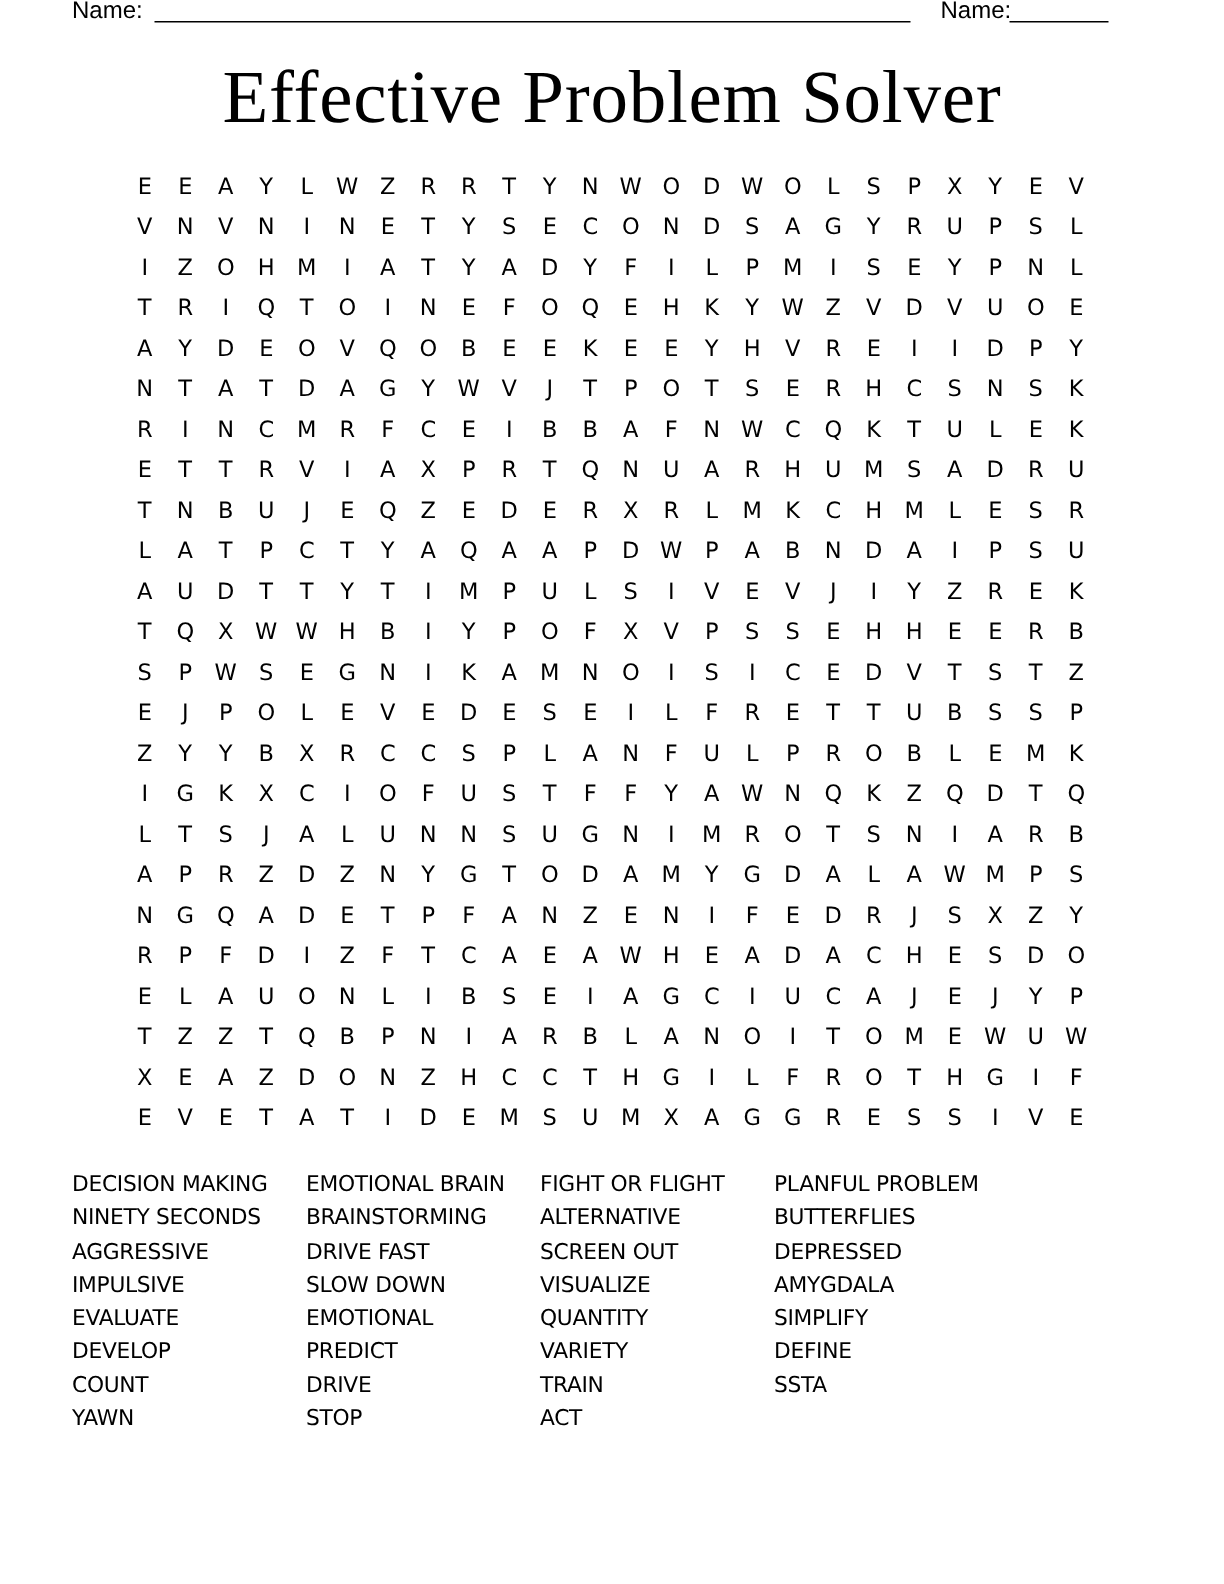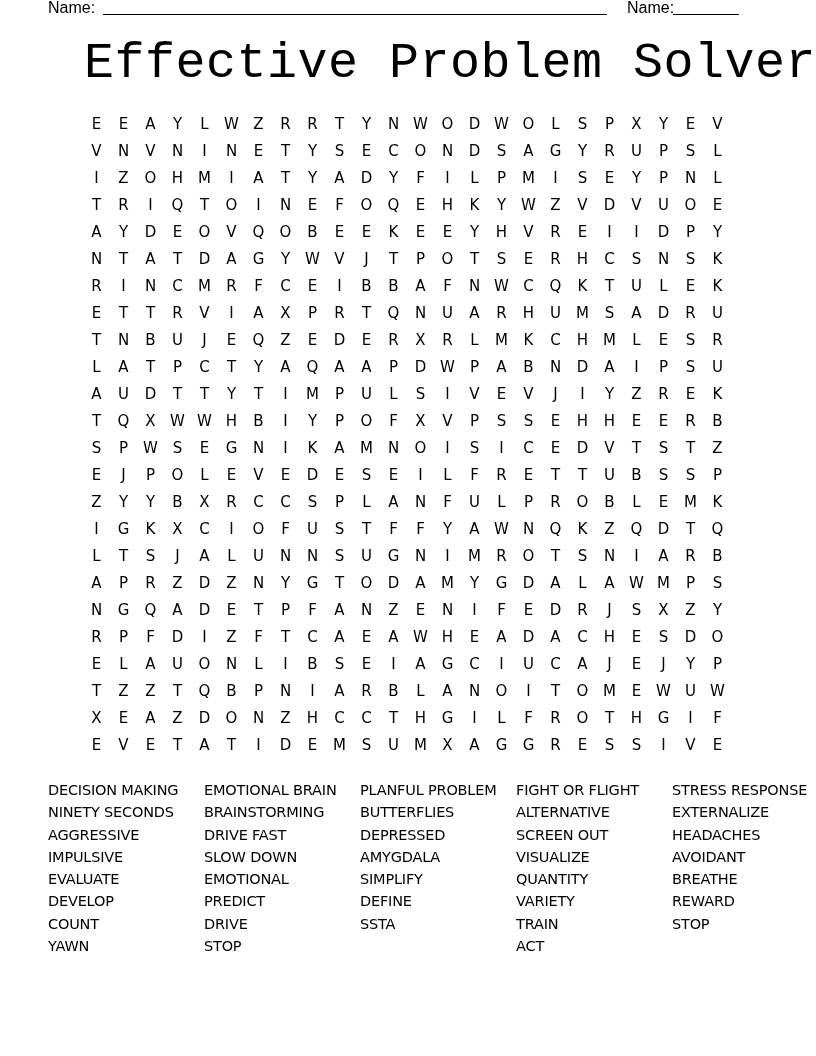--- a/index.html
+++ b/index.html
@@ -7,22 +7,22 @@
     .header-line {
       position: absolute; top: 0; left: 48px; width: 700px; height: 18px;
       font-family: "Liberation Sans", sans-serif; font-size: 16px; line-height: 16px;
       white-space: nowrap;
     }
     .header-line .name-label { position: absolute; left: 0; top: 0; text-align: right; }
     .header-line .name-line { position: absolute; left: 55px; top: 14px; width: 504px; border-bottom: 1px solid #000; }
     .header-line .date-label { position: absolute; left: 579px; top: 0; }
     .header-line .date-line { position: absolute; left: 625px; top: 14px; width: 66px; border-bottom: 1px solid #000; }
     .title {
-      position: absolute; top: 32px; left: 0; width: 816px; text-align: right;
-      font-family: Liberation Mono, monospace; font-size: 50px; line-height: 64px;
+      position: absolute; top: 32px; left: 0; width: 816px; text-align: center;
+      font-family: Liberation Serif, serif; font-size: 50px; line-height: 64px;
       letter-spacing: 0.5px;
     }
     .grid {
       position: absolute; top: 111px; left: 83px;
       display: grid; grid-template-columns: repeat(24, 27px); grid-auto-rows: 27px;
     }
     .cell {
       width: 27px; height: 27px; line-height: 27px; text-align: center;
       font-family: "DejaVu Sans", sans-serif; font-size: 15px;
     }
@@ -642,40 +642,31 @@
       <div class="word">EMOTIONAL BRAIN</div>
       <div class="word">BRAINSTORMING</div>
       <div class="word">DRIVE FAST</div>
       <div class="word">SLOW DOWN</div>
       <div class="word">EMOTIONAL</div>
       <div class="word">PREDICT</div>
       <div class="word">DRIVE</div>
       <div class="word">STOP</div>
     </div>
     <div class="word-col">
-      <div class="word">PLANFUL PROBLEM</div>
-      <div class="word">BUTTERFLIES</div>
-      <div class="word">DEPRESSED</div>
-      <div class="word">AMYGDALA</div>
-      <div class="word">SIMPLIFY</div>
-      <div class="word">DEFINE</div>
-      <div class="word">SSTA</div>
-    </div>
-    <div class="word-col">
       <div class="word">FIGHT OR FLIGHT</div>
       <div class="word">ALTERNATIVE</div>
       <div class="word">SCREEN OUT</div>
       <div class="word">VISUALIZE</div>
       <div class="word">QUANTITY</div>
       <div class="word">VARIETY</div>
       <div class="word">TRAIN</div>
       <div class="word">ACT</div>
     </div>
     <div class="word-col">
-      <div class="word">STRESS RESPONSE</div>
-      <div class="word">EXTERNALIZE</div>
-      <div class="word">HEADACHES</div>
-      <div class="word">AVOIDANT</div>
-      <div class="word">BREATHE</div>
-      <div class="word">REWARD</div>
-      <div class="word">STOP</div>
+      <div class="word">PLANFUL PROBLEM</div>
+      <div class="word">BUTTERFLIES</div>
+      <div class="word">DEPRESSED</div>
+      <div class="word">AMYGDALA</div>
+      <div class="word">SIMPLIFY</div>
+      <div class="word">DEFINE</div>
+      <div class="word">SSTA</div>
     </div>
   </div>
 
 </body></html>

